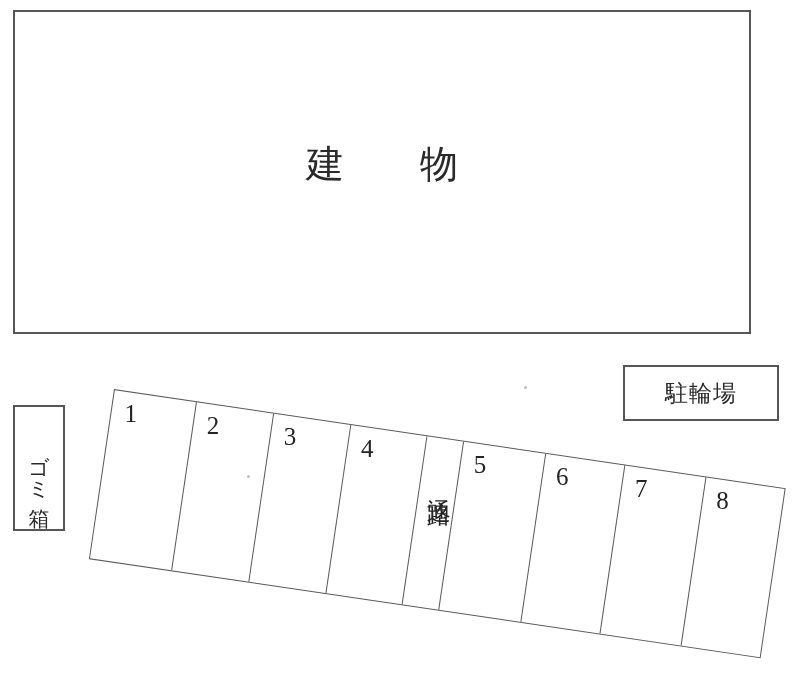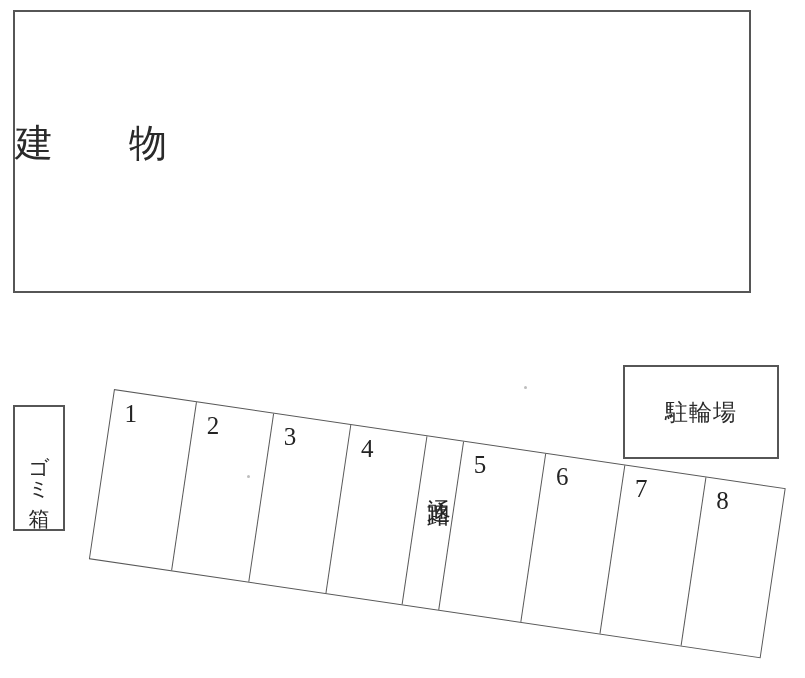--- a/index.html
+++ b/index.html
@@ -16,25 +16,26 @@
     background: #ffffff;
     overflow: hidden;
   }
 
   
   .building {
     position: absolute;
     left: 13px;
     top: 10px;
     width: 738px;
-    height: 283px;
+    height: 324px;
     border: 2px solid #565656;
     box-sizing: border-box;
     display: flex;
     align-items: center;
+    justify-content: center;
   }
   .building-label {
     font-size: 38px;
     color: #2a2a2a;
     margin-top: -16px;
     white-space: pre;
   }
 
   
   .trash {
@@ -56,21 +57,21 @@
     letter-spacing: 2px;
     color: #2a2a2a;
   }
 
   
   .bike {
     position: absolute;
     left: 623px;
     top: 365px;
     width: 156px;
-    height: 94px;
+    height: 56px;
     border: 2px solid #565656;
     box-sizing: border-box;
     display: flex;
     align-items: center;
     justify-content: center;
   }
   .bike-label {
     font-size: 23px;
     letter-spacing: 1px;
     color: #2a2a2a;

